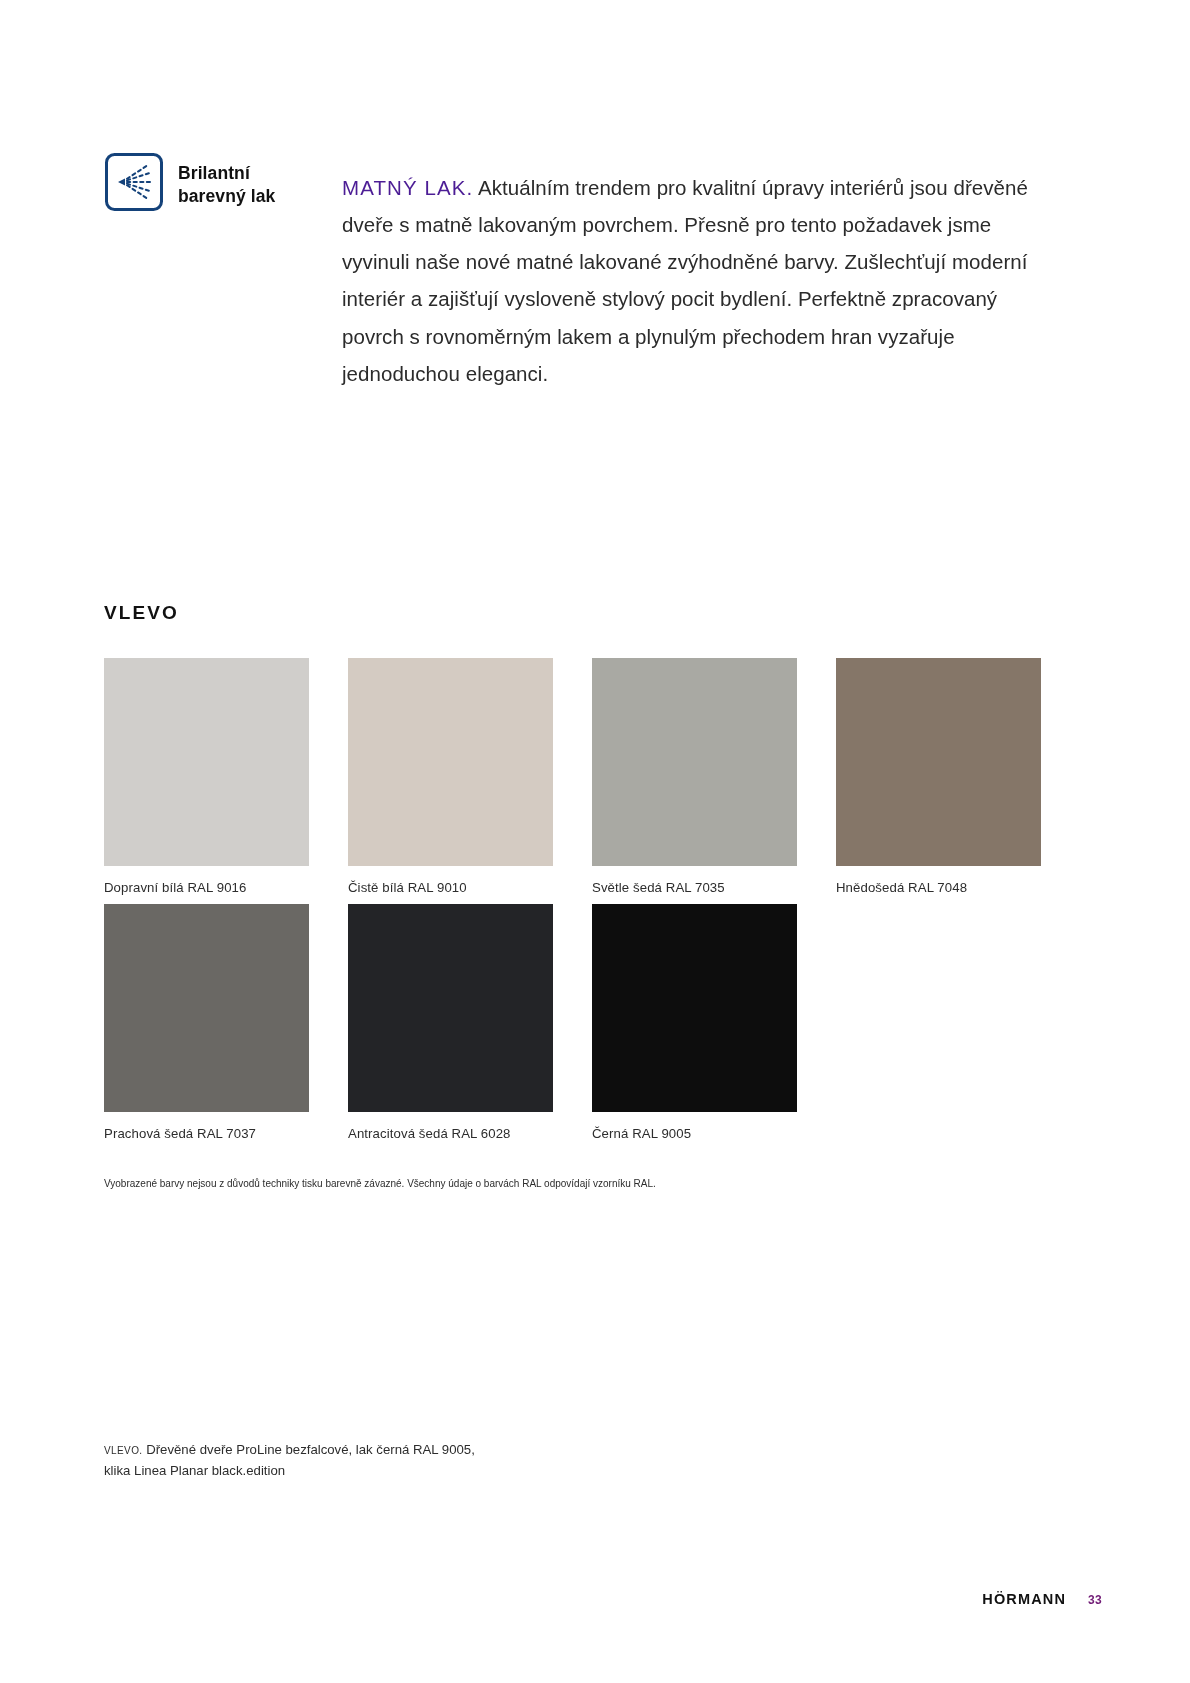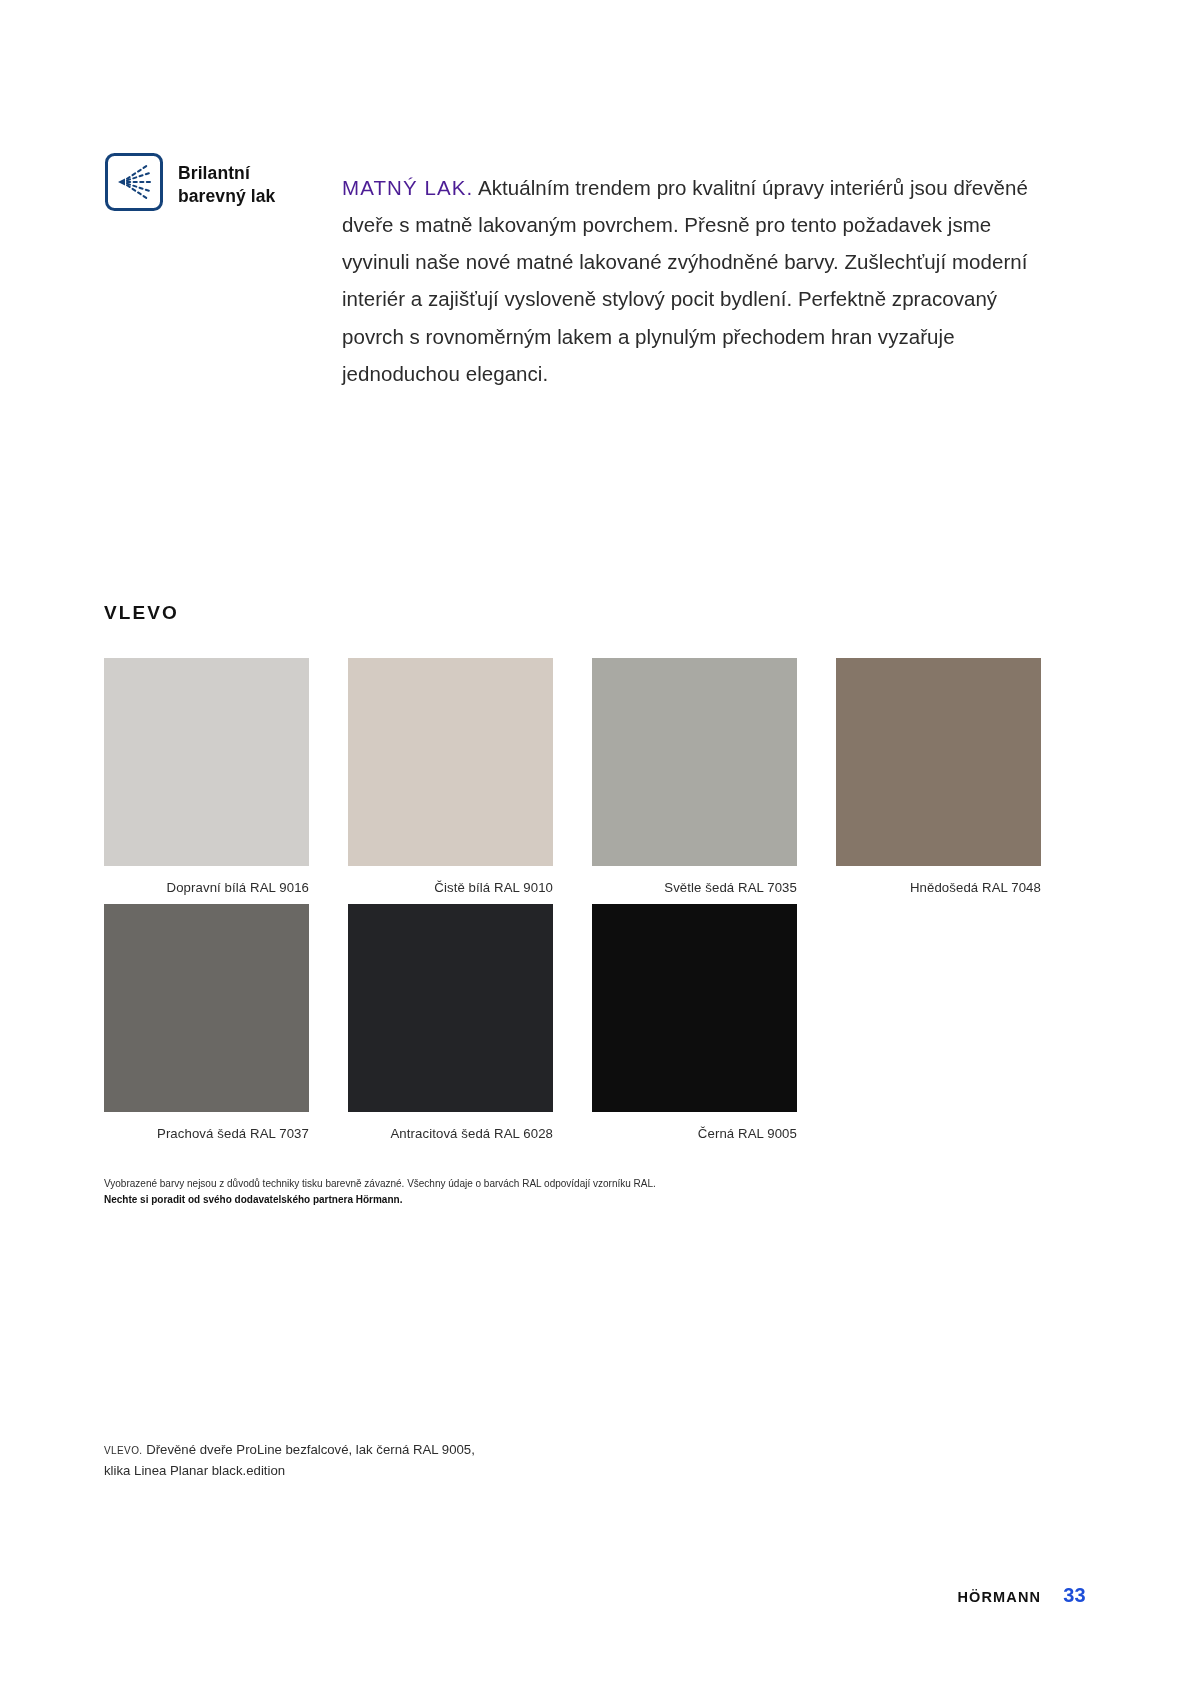--- a/index.html
+++ b/index.html
@@ -77,21 +77,20 @@
   #swatch-grid {
     position: absolute;
     left: 104px;
     top: 658px;
     width: 928px;
   }
 
   .swatch-row {
     display: flex;
     gap: 39px;
-    text-align: right;
   }
   .swatch-row + .swatch-row {
     margin-top: 7px;
   }
 
   .swatch-cell {
     width: 205px;
     flex: 0 0 205px;
   }
 
@@ -135,36 +134,36 @@
     color: #2d2d2d;
   }
   #photo-caption .small-caps {
     font-size: 10px;
     letter-spacing: 0.4px;
   }
 
   
   #page-footer {
     position: absolute;
-    right: 104px;
+    right: 88px;
     bottom: 76px;
     display: flex;
     align-items: baseline;
     gap: 22px;
   }
   #brand-wordmark {
     font-size: 14.5px;
     font-weight: bold;
     letter-spacing: 1.15px;
     color: #111111;
   }
   #page-number {
-    font-size: 20px;
-    font-weight: bold;
-    color: #1d4ed8;
+    font-size: 12px;
+    font-weight: bold;
+    color: #701a75;
     letter-spacing: 0.3px;
   }
 </style>
 </head>
 <body>
 
 <div id="feature-block">
 
   <div id="badge">
     <span id="badge-icon">
@@ -230,21 +229,20 @@
       <span class="swatch-chip" style="background-color: rgb(13, 13, 13);"></span>
       <div class="swatch-label">Černá RAL 9005</div>
     </div>
     <div class="swatch-cell"></div>
   </div>
 
 </div>
 
 <div id="color-notes">
   <div>Vyobrazené barvy nejsou z důvodů techniky tisku barevně závazné. Všechny údaje o barvách RAL odpovídají vzorníku RAL.</div>
-  <div class="bold">Nechte si poradit od svého dodavatelského partnera Hörmann.</div>
 </div>
 
 <div id="photo-caption">
   <div>
     <span class="small-caps">VLEVO.</span><span> Dřevěné dveře ProLine bezfalcové, lak černá RAL 9005,</span>
   </div>
   <div>klika Linea Planar black.edition</div>
 </div>
 
 <div id="page-footer">

